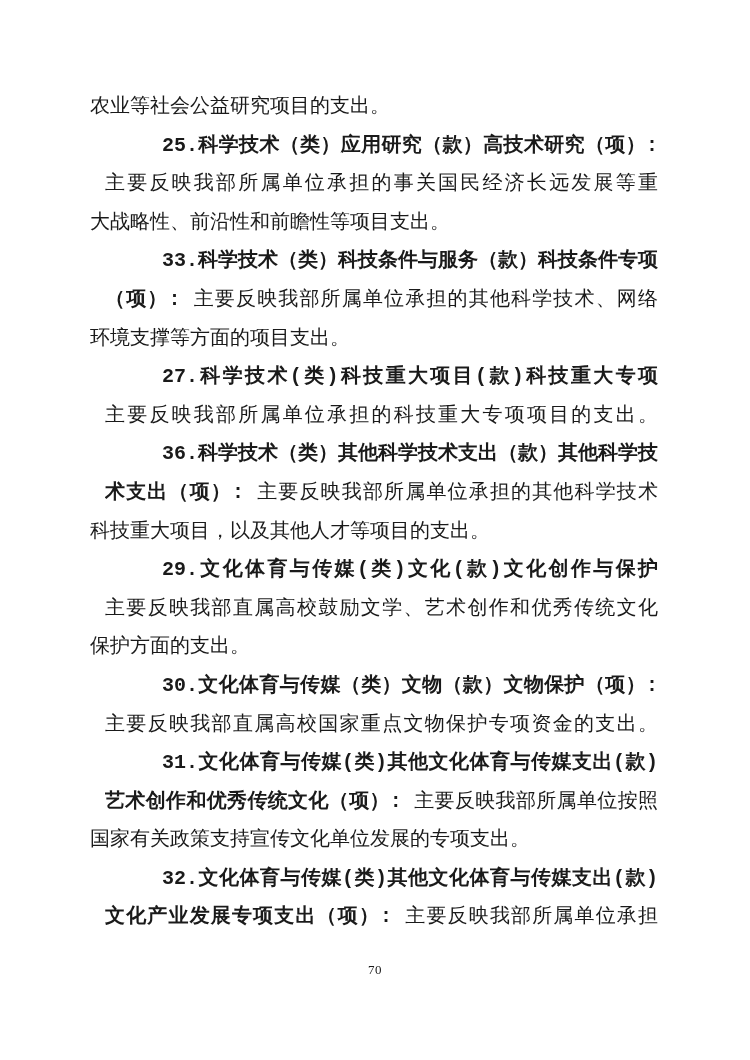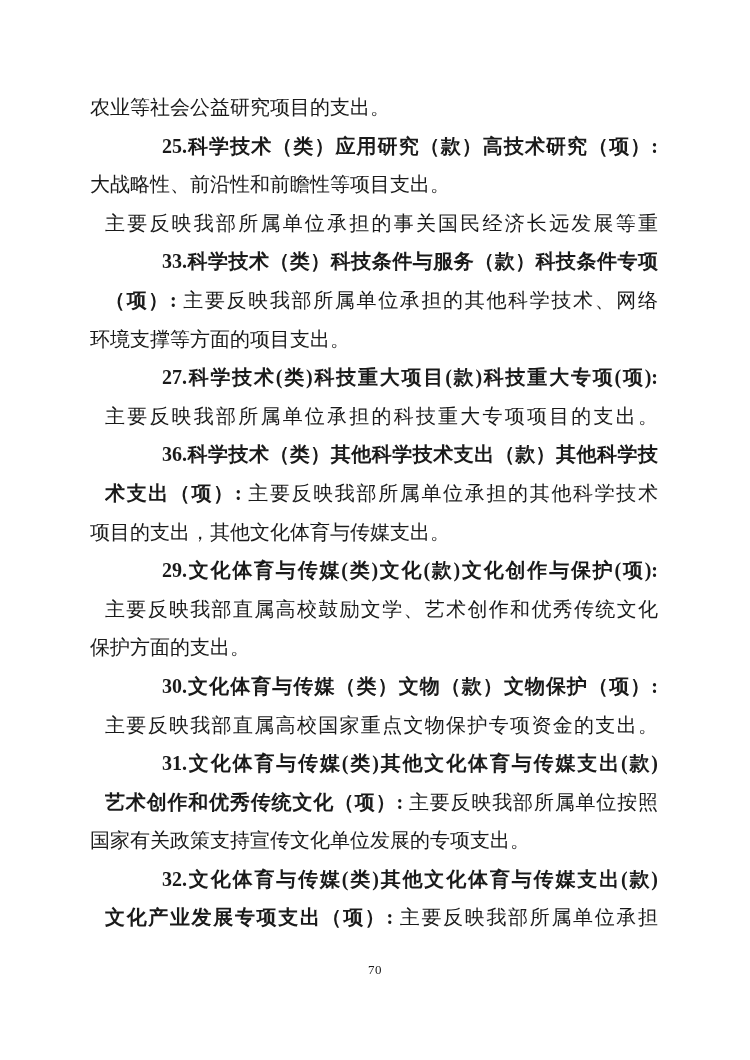--- a/index.html
+++ b/index.html
@@ -26,20 +26,21 @@
     top: 88px;
     width: 568px;
   }
   .line {
     font-size: 20px;
     height: 38.6px;
     line-height: 38.6px;
     text-align: left;
     overflow: hidden;
     white-space: normal;
+    font-family: Liberation Mono, monospace;
   }
   .line.just {
     text-align: justify;
     text-align-last: justify;
     margin-left: 15px;
   }
   .line.indent {
     padding-left: 57px;
   }
   .seg {
@@ -60,30 +61,30 @@
     letter-spacing: 0.5px;
   }
 </style>
 </head>
 <body>
 
 <div class="page">
   <main class="text-block" id="text-block">
       <div class="line"><span class="seg">农业等社会公益研究项目的支出。</span></div>
       <div class="line indent just"><span class="seg bold">25.科学技术（类）应用研究（款）高技术研究（项）:</span></div>
+      <div class="line just"><span class="seg">主要反映我部所属单位承担的事关国民经济长远发展等重</span></div>
       <div class="line"><span class="seg">大战略性、前沿性和前瞻性等项目支出。</span></div>
-      <div class="line just"><span class="seg">主要反映我部所属单位承担的事关国民经济长远发展等重</span></div>
       <div class="line indent just"><span class="seg bold">33.科学技术（类）科技条件与服务（款）科技条件专项</span></div>
       <div class="line just"><span class="seg bold">（项）: </span><span class="seg">主要反映我部所属单位承担的其他科学技术、网络</span></div>
       <div class="line"><span class="seg">环境支撑等方面的项目支出。</span></div>
       <div class="line indent just"><span class="seg bold">27.科学技术(类)科技重大项目(款)科技重大专项(项):</span></div>
       <div class="line just"><span class="seg">主要反映我部所属单位承担的科技重大专项项目的支出。</span></div>
       <div class="line indent just"><span class="seg bold">36.科学技术（类）其他科学技术支出（款）其他科学技</span></div>
       <div class="line just"><span class="seg bold">术支出（项）: </span><span class="seg">主要反映我部所属单位承担的其他科学技术</span></div>
-      <div class="line"><span class="seg">项目的支出，其他文化体育与传媒支出。</span></div>
+      <div class="line"><span class="seg">科技重大项目，以及其他人才等项目的支出。</span></div>
       <div class="line indent just"><span class="seg bold">29.文化体育与传媒(类)文化(款)文化创作与保护(项):</span></div>
       <div class="line just"><span class="seg">主要反映我部直属高校鼓励文学、艺术创作和优秀传统文化</span></div>
       <div class="line"><span class="seg">保护方面的支出。</span></div>
       <div class="line indent just"><span class="seg bold">30.文化体育与传媒（类）文物（款）文物保护（项）:</span></div>
       <div class="line just"><span class="seg">主要反映我部直属高校国家重点文物保护专项资金的支出。</span></div>
       <div class="line indent just"><span class="seg bold">31.文化体育与传媒(类)其他文化体育与传媒支出(款)</span></div>
       <div class="line just"><span class="seg bold">艺术创作和优秀传统文化（项）: </span><span class="seg">主要反映我部所属单位按照</span></div>
       <div class="line"><span class="seg">国家有关政策支持宣传文化单位发展的专项支出。</span></div>
       <div class="line indent just"><span class="seg bold">32.文化体育与传媒(类)其他文化体育与传媒支出(款)</span></div>
       <div class="line just"><span class="seg bold">文化产业发展专项支出（项）: </span><span class="seg">主要反映我部所属单位承担</span></div>

